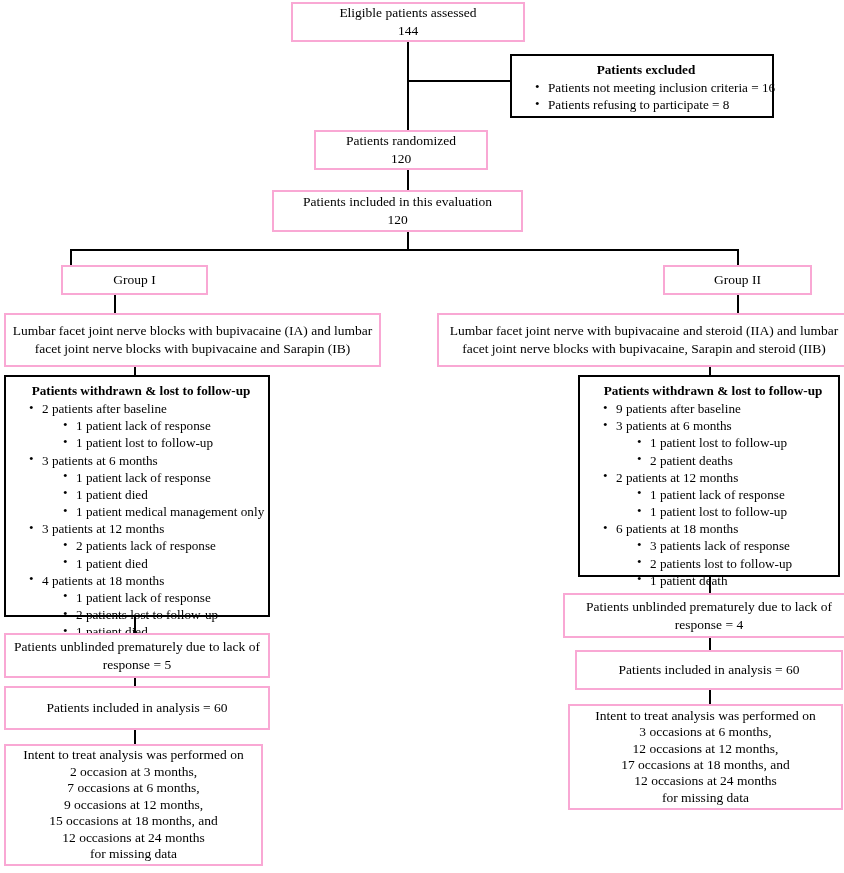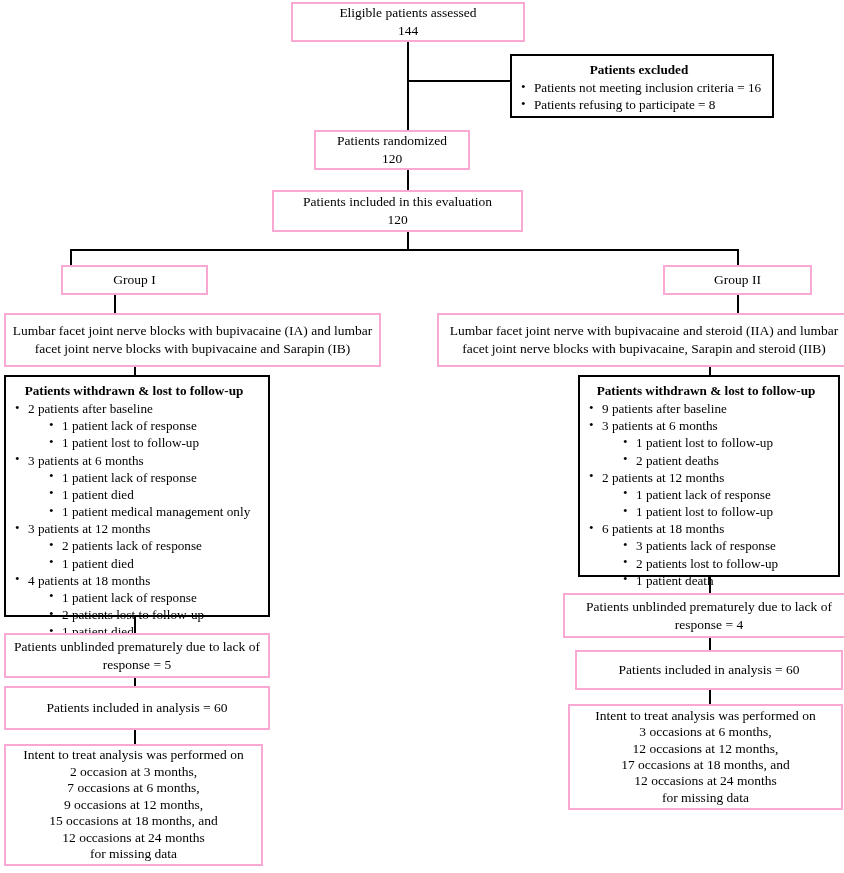--- a/index.html
+++ b/index.html
@@ -37,21 +37,21 @@
   .box.tight { line-height: 1.22; }
 
   .listbox {
     position: absolute;
     box-sizing: border-box;
     border: 2px solid #000000;
     background: #ffffff;
     font-size: 13.2px;
     line-height: 1.30;
     z-index: 3;
-    padding: 5px 6px 5px 0;
+    padding: 5px 6px 5px 14px;
     text-align: left;
   }
   .listbox .hdr {
     font-weight: bold;
     text-align: center;
     margin-bottom: 1px;
     font-size: 13.2px;
   }
   .listbox ul {
     margin: 0;
@@ -123,21 +123,21 @@
   </div>
 
   <div class="listbox" style="left:510px; top:54px; width:264px; height:64px;">
     <div class="hdr">Patients excluded</div>
     <ul>
       <li><span class="btext">Patients not meeting inclusion criteria = 16</span></li>
       <li><span class="btext">Patients refusing to participate = 8</span></li>
     </ul>
   </div>
 
-  <div class="box" style="left:314px; top:130px; width:156px; height:40px;text-align:center;">
+  <div class="box" style="left:314px; top:130px; width:174px; height:40px;text-align:center;">
     <span class="line">Patients randomized</span>
     <span class="line">120</span>
   </div>
 
   <div class="box" style="left:272px; top:190px; width:251px; height:42px;">
     <span class="line">Patients included in this evaluation</span>
     <span class="line">120</span>
   </div>
 
   <div class="box" style="left:41px; top:265px; width:147px; height:30px;margin-left:20px;">

